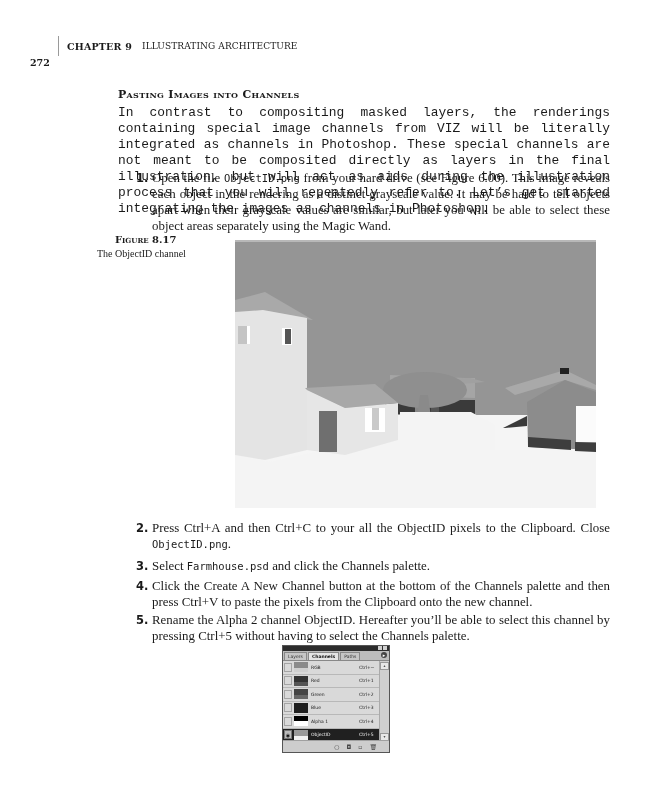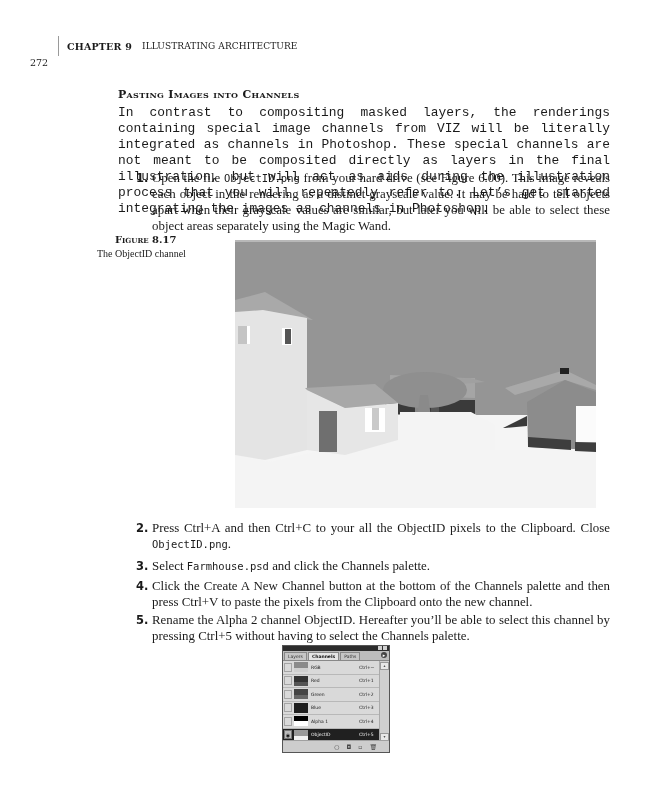--- a/index.html
+++ b/index.html
@@ -3,21 +3,21 @@
 <meta charset="utf-8">
 <style>
   html, body { margin:0; padding:0; background:#ffffff; }
   body { width:665px; height:800px; position:relative; overflow:hidden;
          font-family:"DejaVu Serif", "Liberation Serif", serif; color:#1a1a1a; }
   .mono { font-family:"DejaVu Sans Mono", "Liberation Mono", monospace; font-size:10.5px; }
 
   
   .run-head { position:absolute; left:30px; top:36px; height:20px; display:flex; align-items:center;
               font-family:"DejaVu Serif", serif; font-size:9.5px; }
-  .run-head .pnum { font-weight:normal; width:20px;margin-top:32px; }
+  .run-head .pnum { font-weight:bold; width:20px;margin-top:32px; }
   .run-head .rule { width:1px; height:20px; background:#9a9a9a; margin:0 8px 0 8px; }
   .run-head .chap { font-weight:bold; letter-spacing:0.2px; }
   .run-head .ctitle { margin-left:10px; font-size:9px; letter-spacing:0.1px; }
 
   .section-head { position:absolute; left:118px; top:88px; font-family:"DejaVu Serif", serif;
                   font-weight:bold; font-size:11px; font-variant:small-caps; letter-spacing:0.3px; }
 
   .para { position:absolute; left:118px; width:492px; font-family:Liberation Mono, monospace;
           font-size:12.9px; line-height:16px; text-align:justify; }
   .para.p1 { top:105px; }

